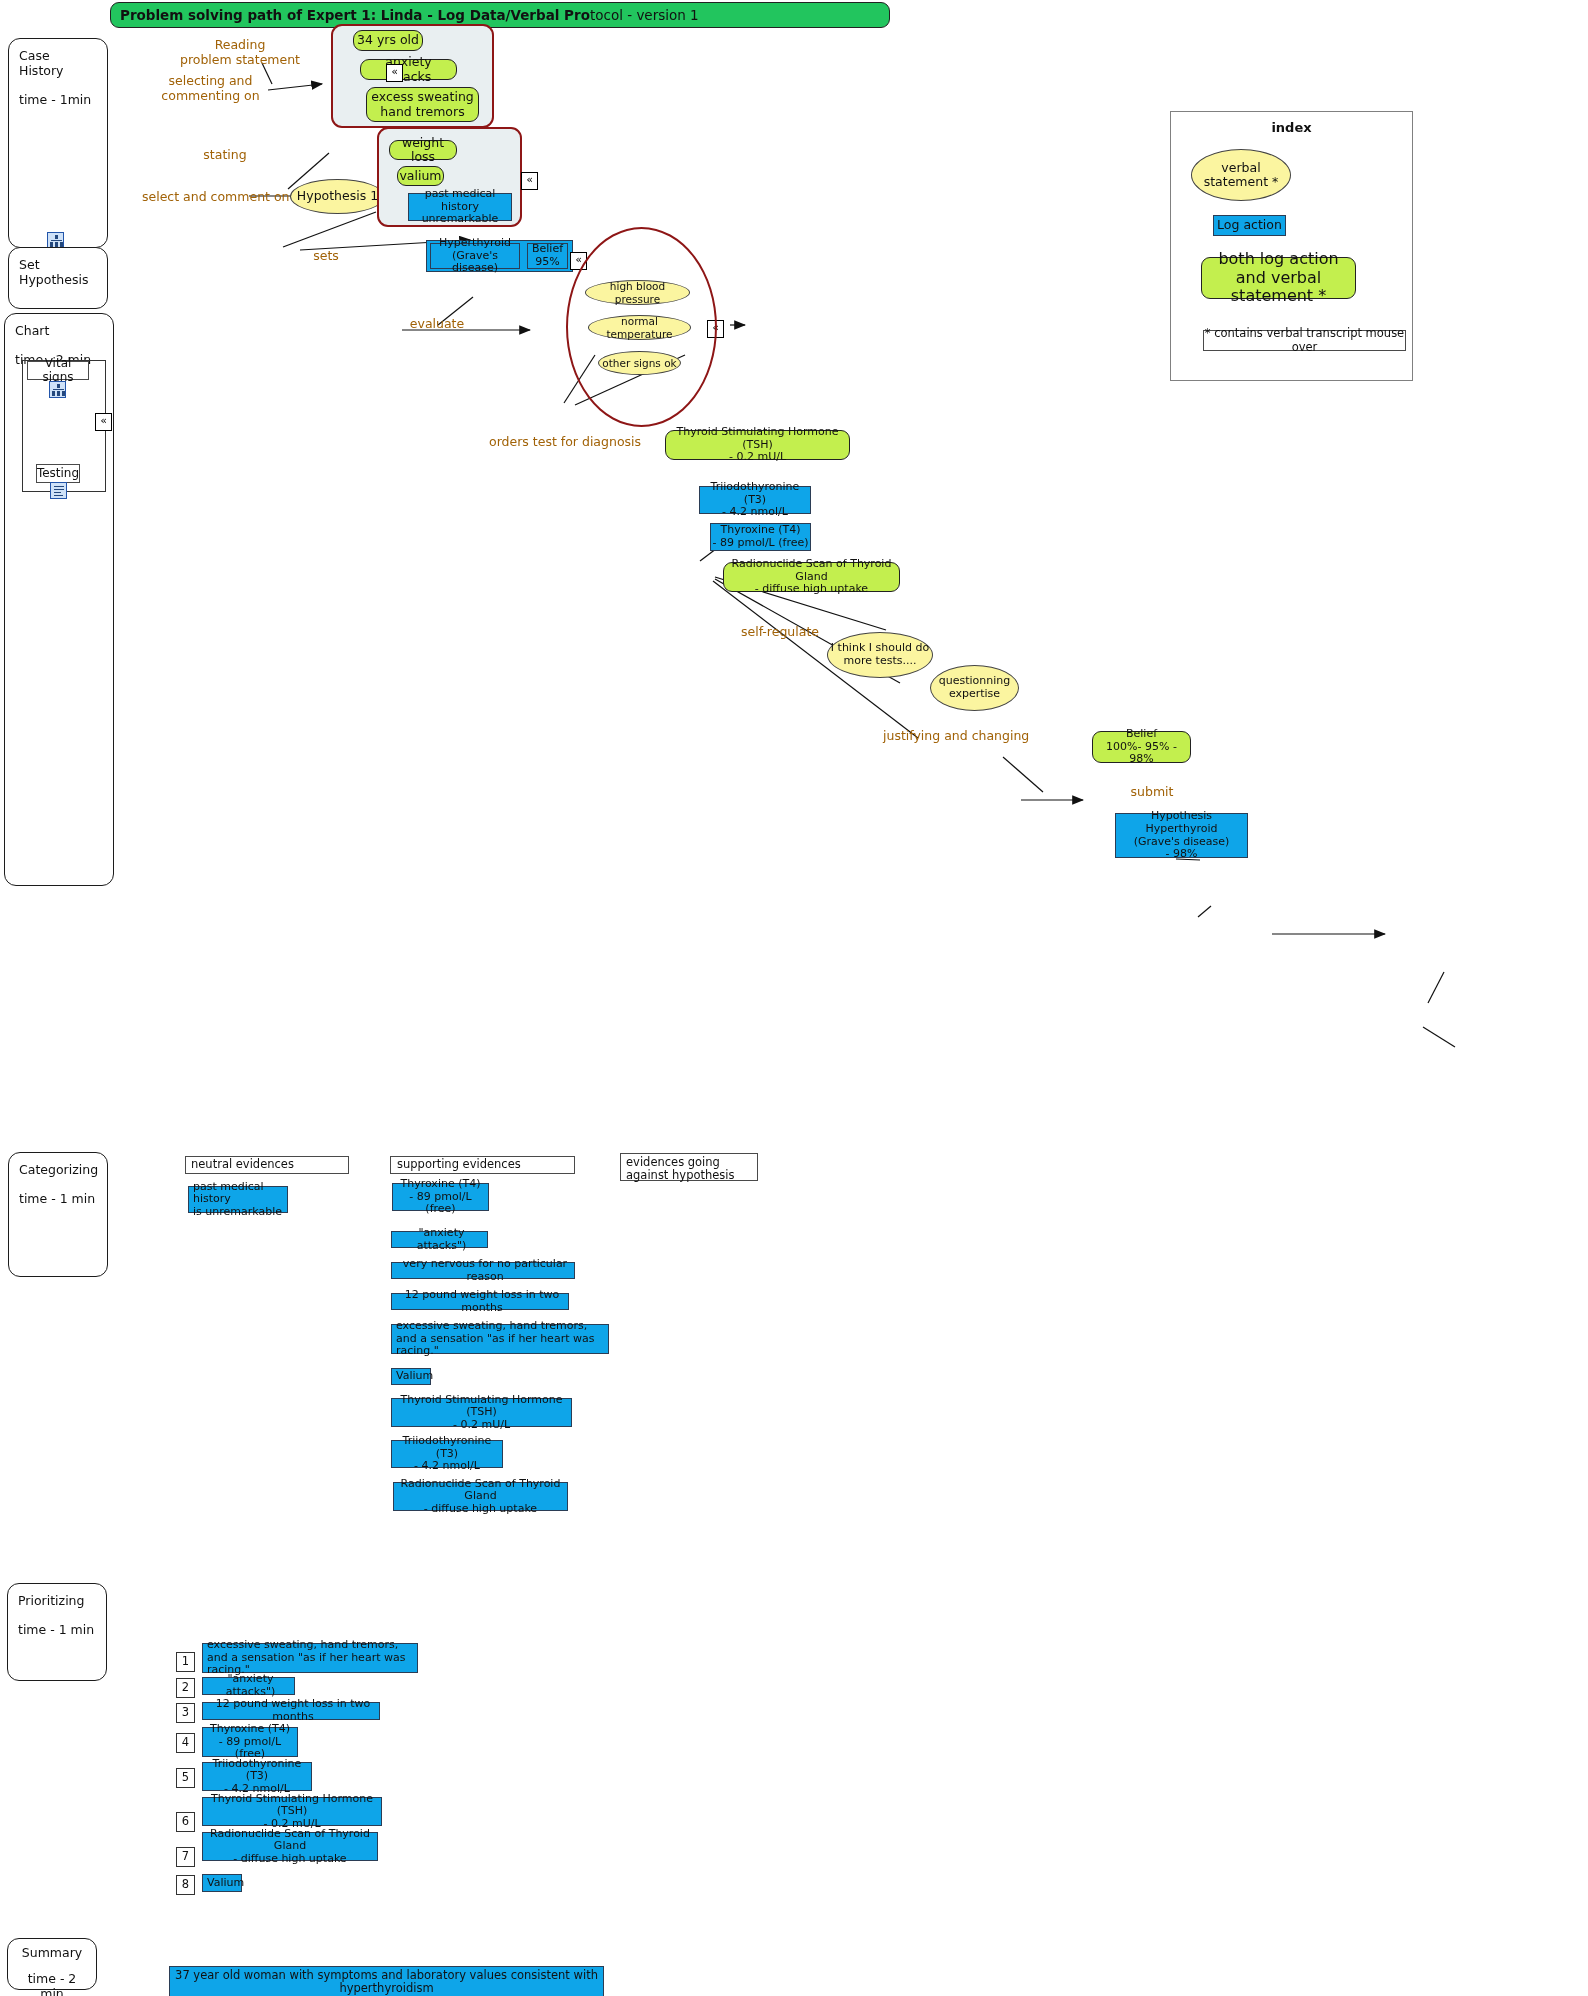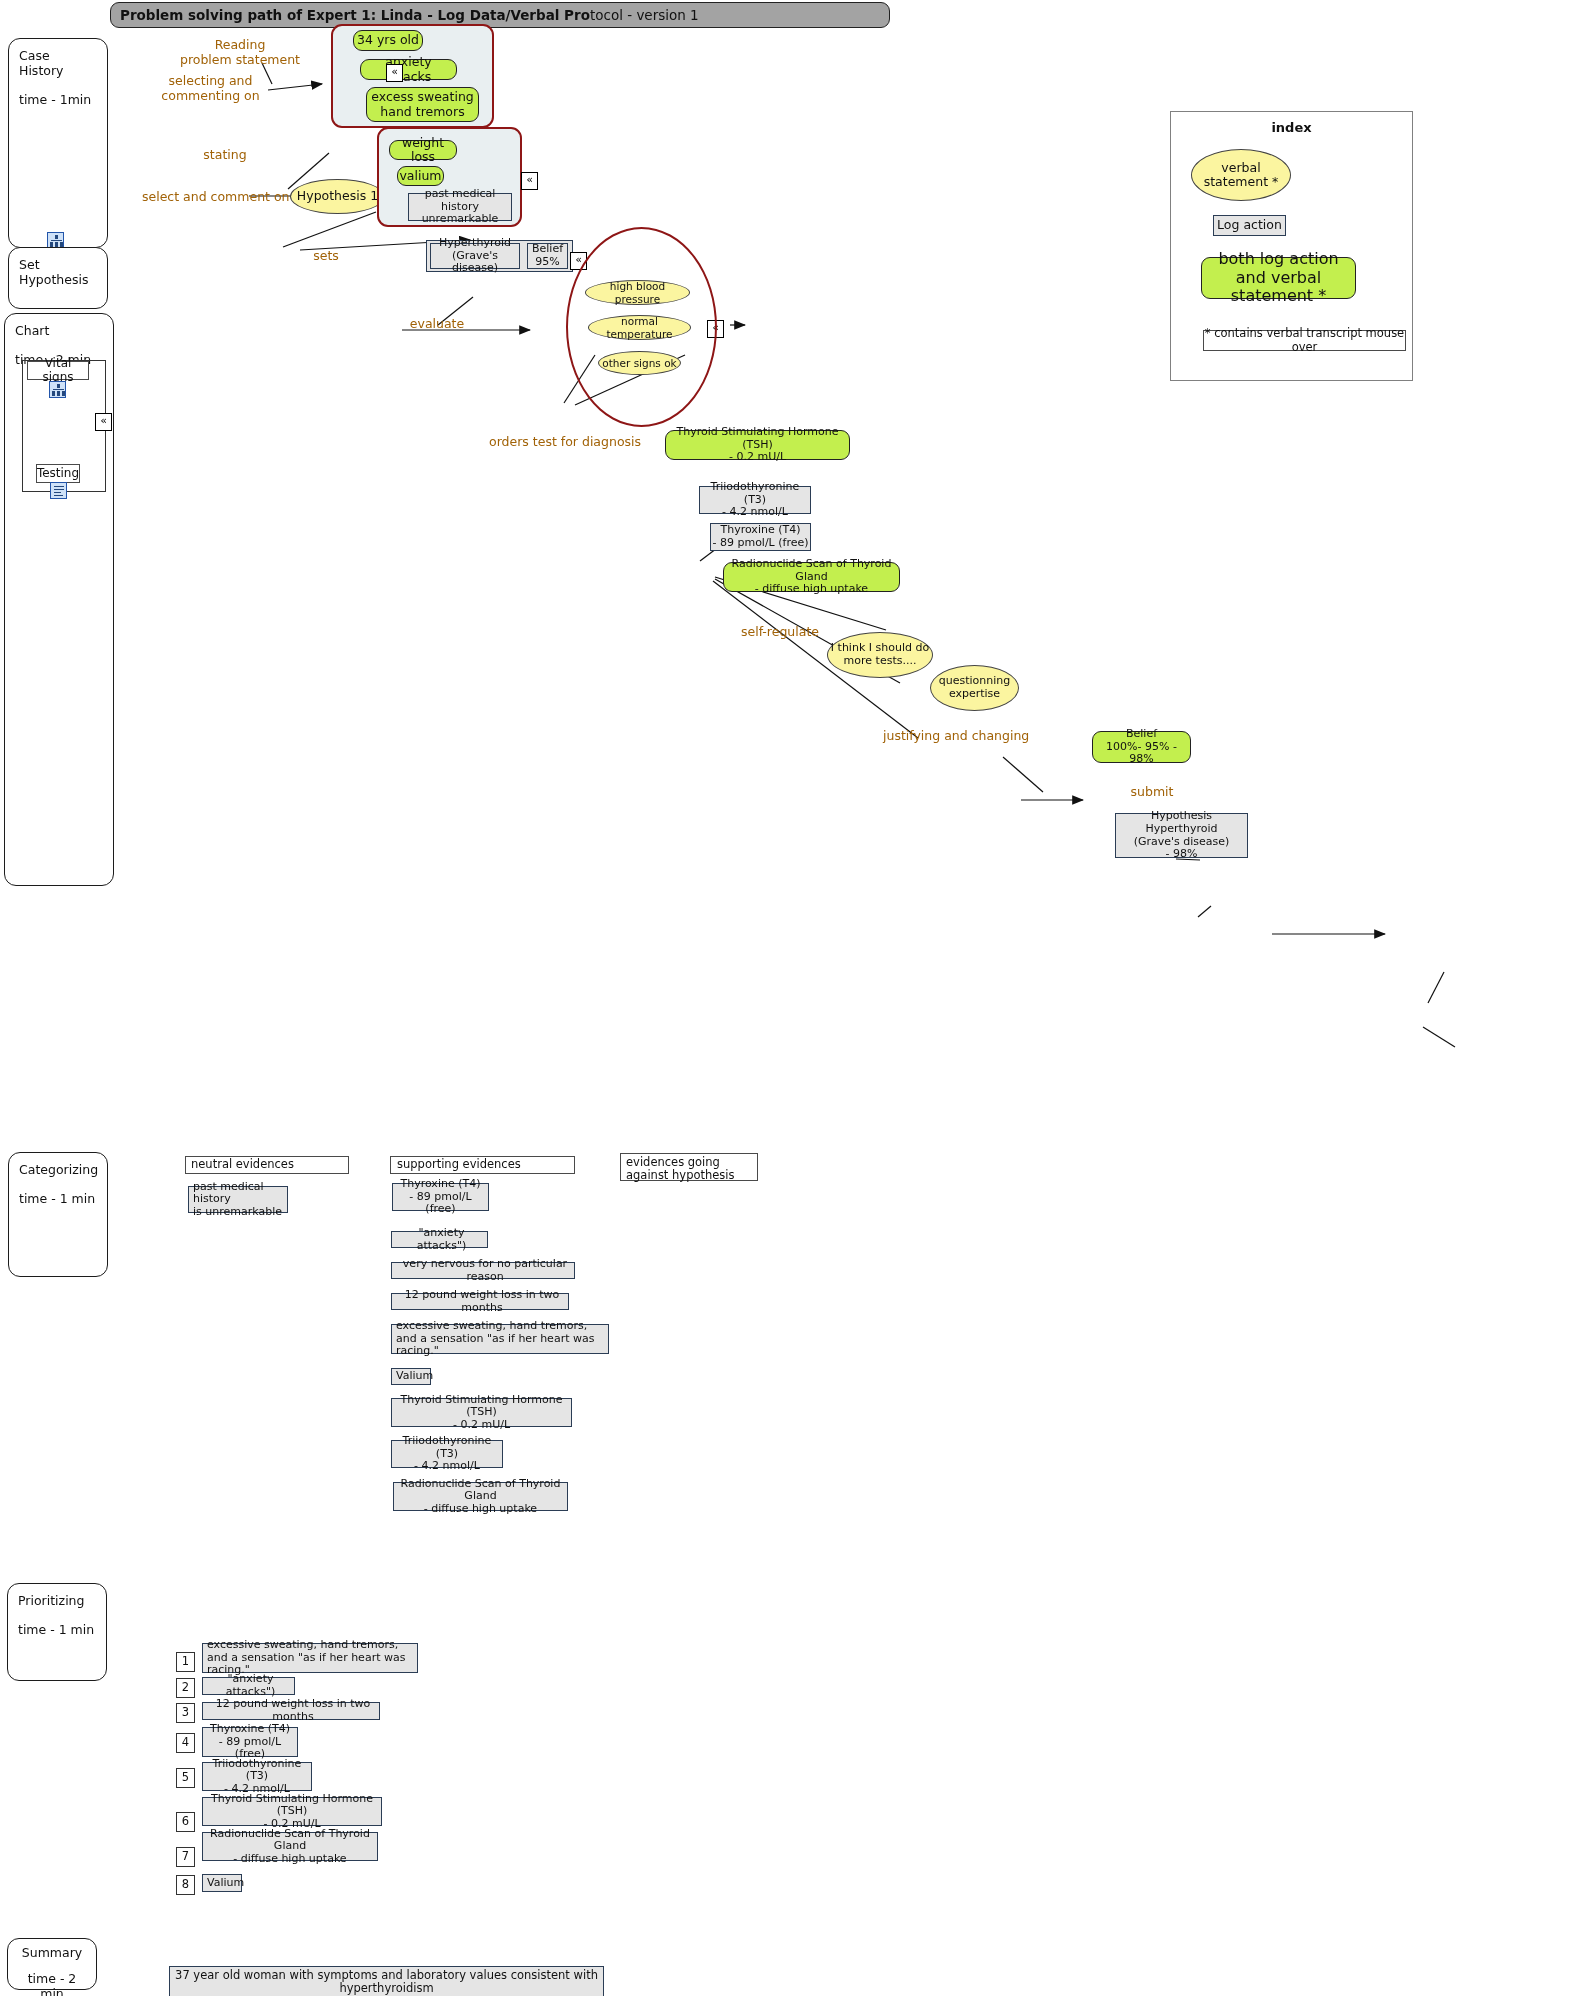--- a/index.html
+++ b/index.html
@@ -7,21 +7,21 @@
        font-family:"DejaVu Sans","Liberation Sans",sans-serif;
        color:#111;-webkit-font-smoothing:antialiased;}
   #stage{position:relative;width:1588px;height:1996px;overflow:hidden;}
   .abs{position:absolute;box-sizing:border-box;}
 
   
   .node{position:absolute;box-sizing:border-box;display:flex;align-items:center;
         justify-content:center;text-align:center;line-height:1.15;
         font-size:12.5px;color:#111;}
   .green{background:#c3ef4e;border:1.4px solid #222;border-radius:9px;}
-  .blue{background:#e5e5e5;border:1.4px solid #2b3d55;}
+  .blue{background:#0ea5e9;border:1.4px solid #2b3d55;}
   .yellow{background:#fbf5a0;border:1.3px solid #444;border-radius:50%;}
   .plain{background:#fff;border:1.4px solid #4a4a4a;}
 
   
   .phase{position:absolute;background:#fff;border:1.5px solid #1c1c1c;
          border-radius:12px;box-sizing:border-box;padding:9px 10px;
          font-size:12.5px;color:#111;text-align:left;}
   .phase .ttl{display:block;margin-bottom:14px;}
   .phase .tm{display:block;}
 
@@ -34,21 +34,21 @@
   
   .lbl{position:absolute;font-size:12.5px;color:#a16207;white-space:pre;
        line-height:1.2;text-align:center;}
 
   
   .chev{position:absolute;width:15px;height:16px;border:1.3px solid #000;
         background:#fff;font-size:11px;line-height:14px;text-align:center;
         font-family:"DejaVu Sans",sans-serif;color:#000;}
 
   
-  #titlebar{position:absolute;background:#a3a3a3;border:1.5px solid #222;
+  #titlebar{position:absolute;background:#22c55e;border:1.5px solid #222;
             border-radius:9px;box-sizing:border-box;
             display:flex;align-items:center;padding-left:9px;}
   #titlebar .b{font-weight:bold;font-size:13.5px;}
   #titlebar .n{font-size:13.5px;}
 
   
   #indexbox{position:absolute;background:#fff;border:1.6px solid #808080;
             box-sizing:border-box;}
   #indexbox .idxttl{position:absolute;width:100%;text-align:center;top:8px;
             font-weight:bold;font-size:13px;}

